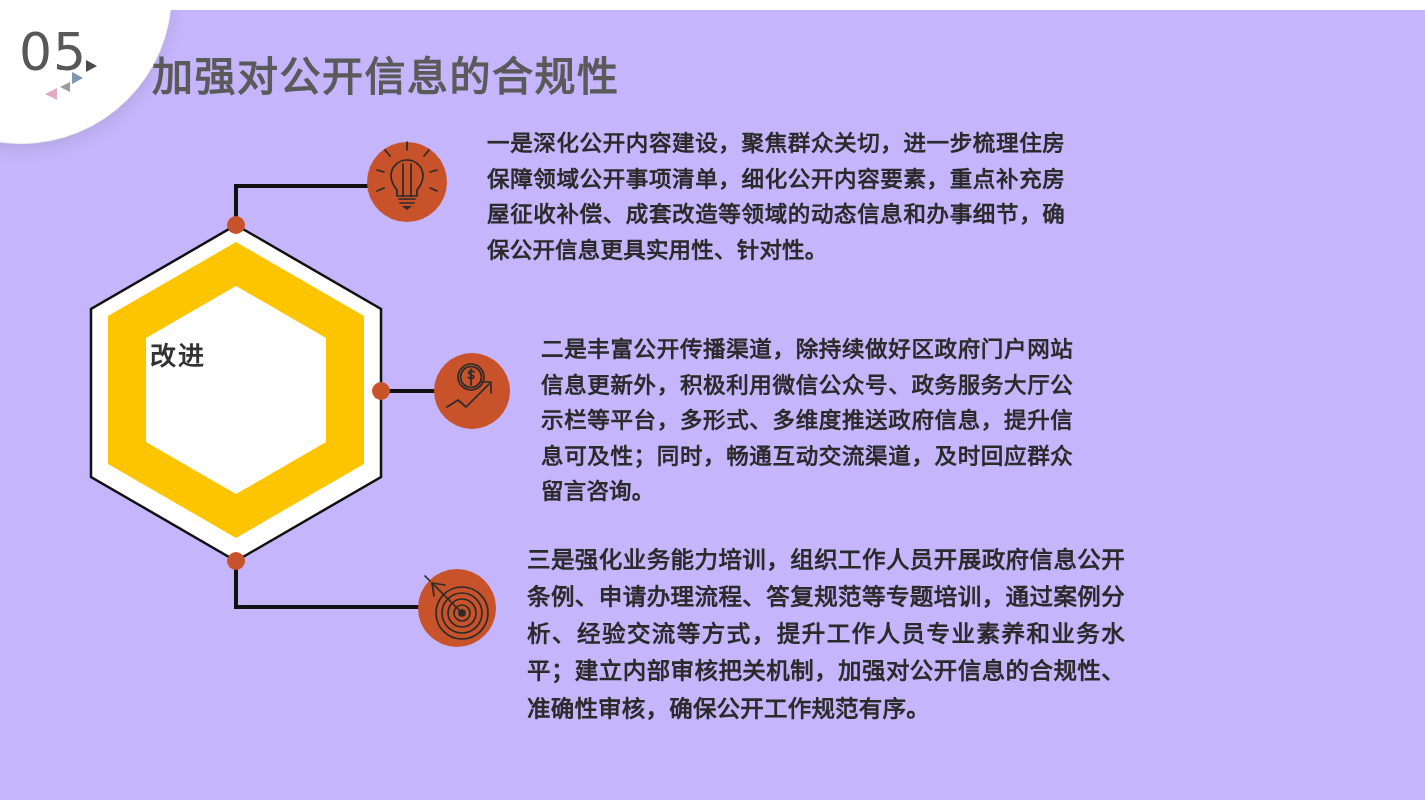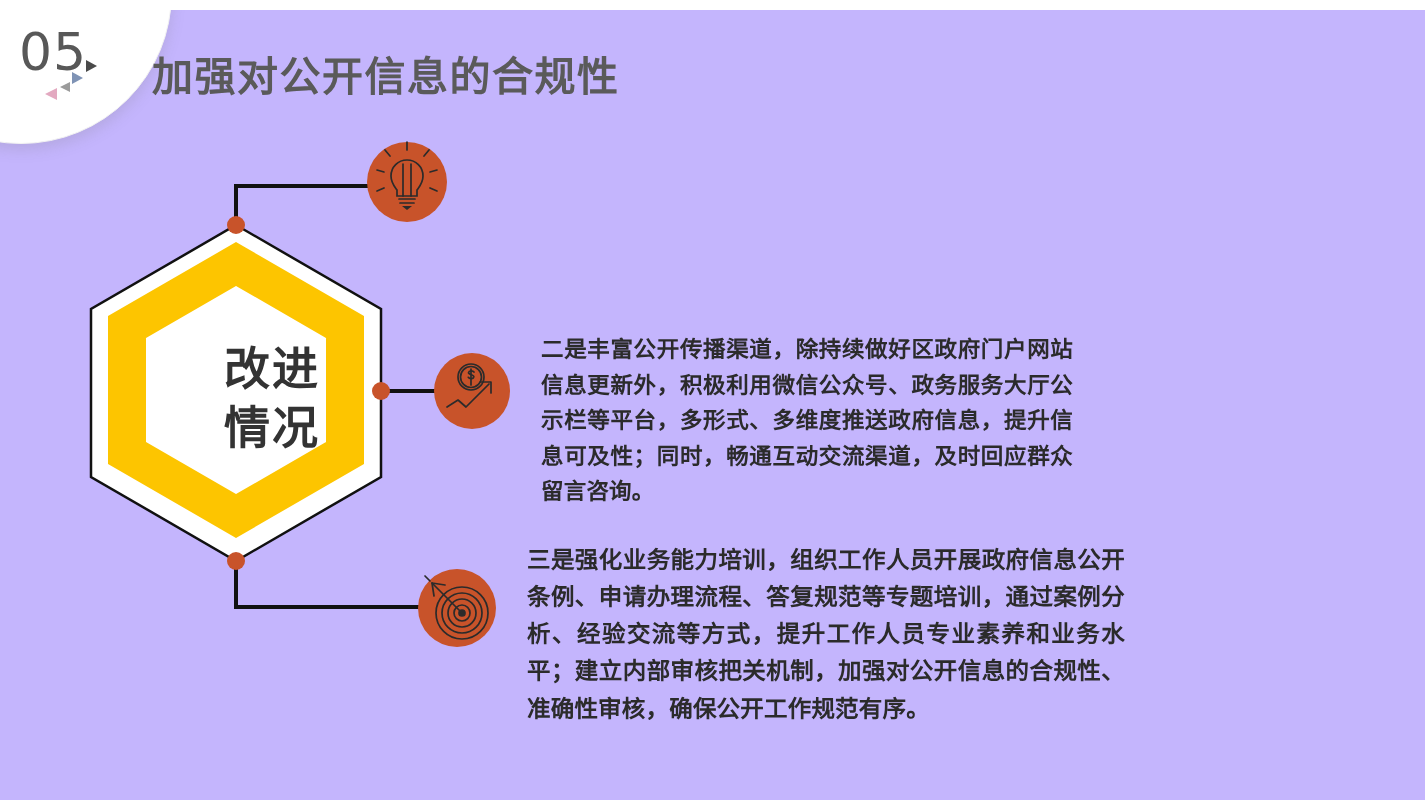--- a/index.html
+++ b/index.html
@@ -88,22 +88,22 @@
   #diagram {
     position: absolute;
     left: 0;
     top: 0;
   }
   .hex-label {
     position: absolute;
     left: 150px;
     top: 330px;
     width: 170px;
-    text-align: right;
-    font-size: 46px;
+    text-align: left;
+    font-size: 26px;
     font-weight: bold;
     color: #333333;
     line-height: 1.28;
     letter-spacing: 2px;
   }
 
   
   .para {
     position: absolute;
     font-weight: bold;
@@ -204,19 +204,19 @@
         <circle cx="462" cy="603" r="8"></circle>
         <circle cx="462" cy="603" r="3" fill="#2b2b2b"></circle>
         <line x1="462" y1="603" x2="432" y2="573"></line>
         <path d="M 432 573 l 13 2 M 432 573 l 2 13 M 430 571 l -5 -5"></path>
       </g>
     </g>
   </svg>
 
   <div class="hex-label">
     <div>改进</div>
-    <div>情况</div>
   </div>
 
+  <div class="para para-1">一是深化公开内容建设，聚焦群众关切，进一步梳理住房保障领域公开事项清单，细化公开内容要素，重点补充房屋征收补偿、成套改造等领域的动态信息和办事细节，确保公开信息更具实用性、针对性。</div>
   <div class="para para-3">三是强化业务能力培训，组织工作人员开展政府信息公开条例、申请办理流程、答复规范等专题培训，通过案例分析、经验交流等方式，提升工作人员专业素养和业务水平；建立内部审核把关机制，加强对公开信息的合规性、准确性审核，确保公开工作规范有序。</div>
   <div class="para para-2">二是丰富公开传播渠道，除持续做好区政府门户网站信息更新外，积极利用微信公众号、政务服务大厅公示栏等平台，多形式、多维度推送政府信息，提升信息可及性；同时，畅通互动交流渠道，及时回应群众留言咨询。</div>
 
 </div>
 
 </body></html>

